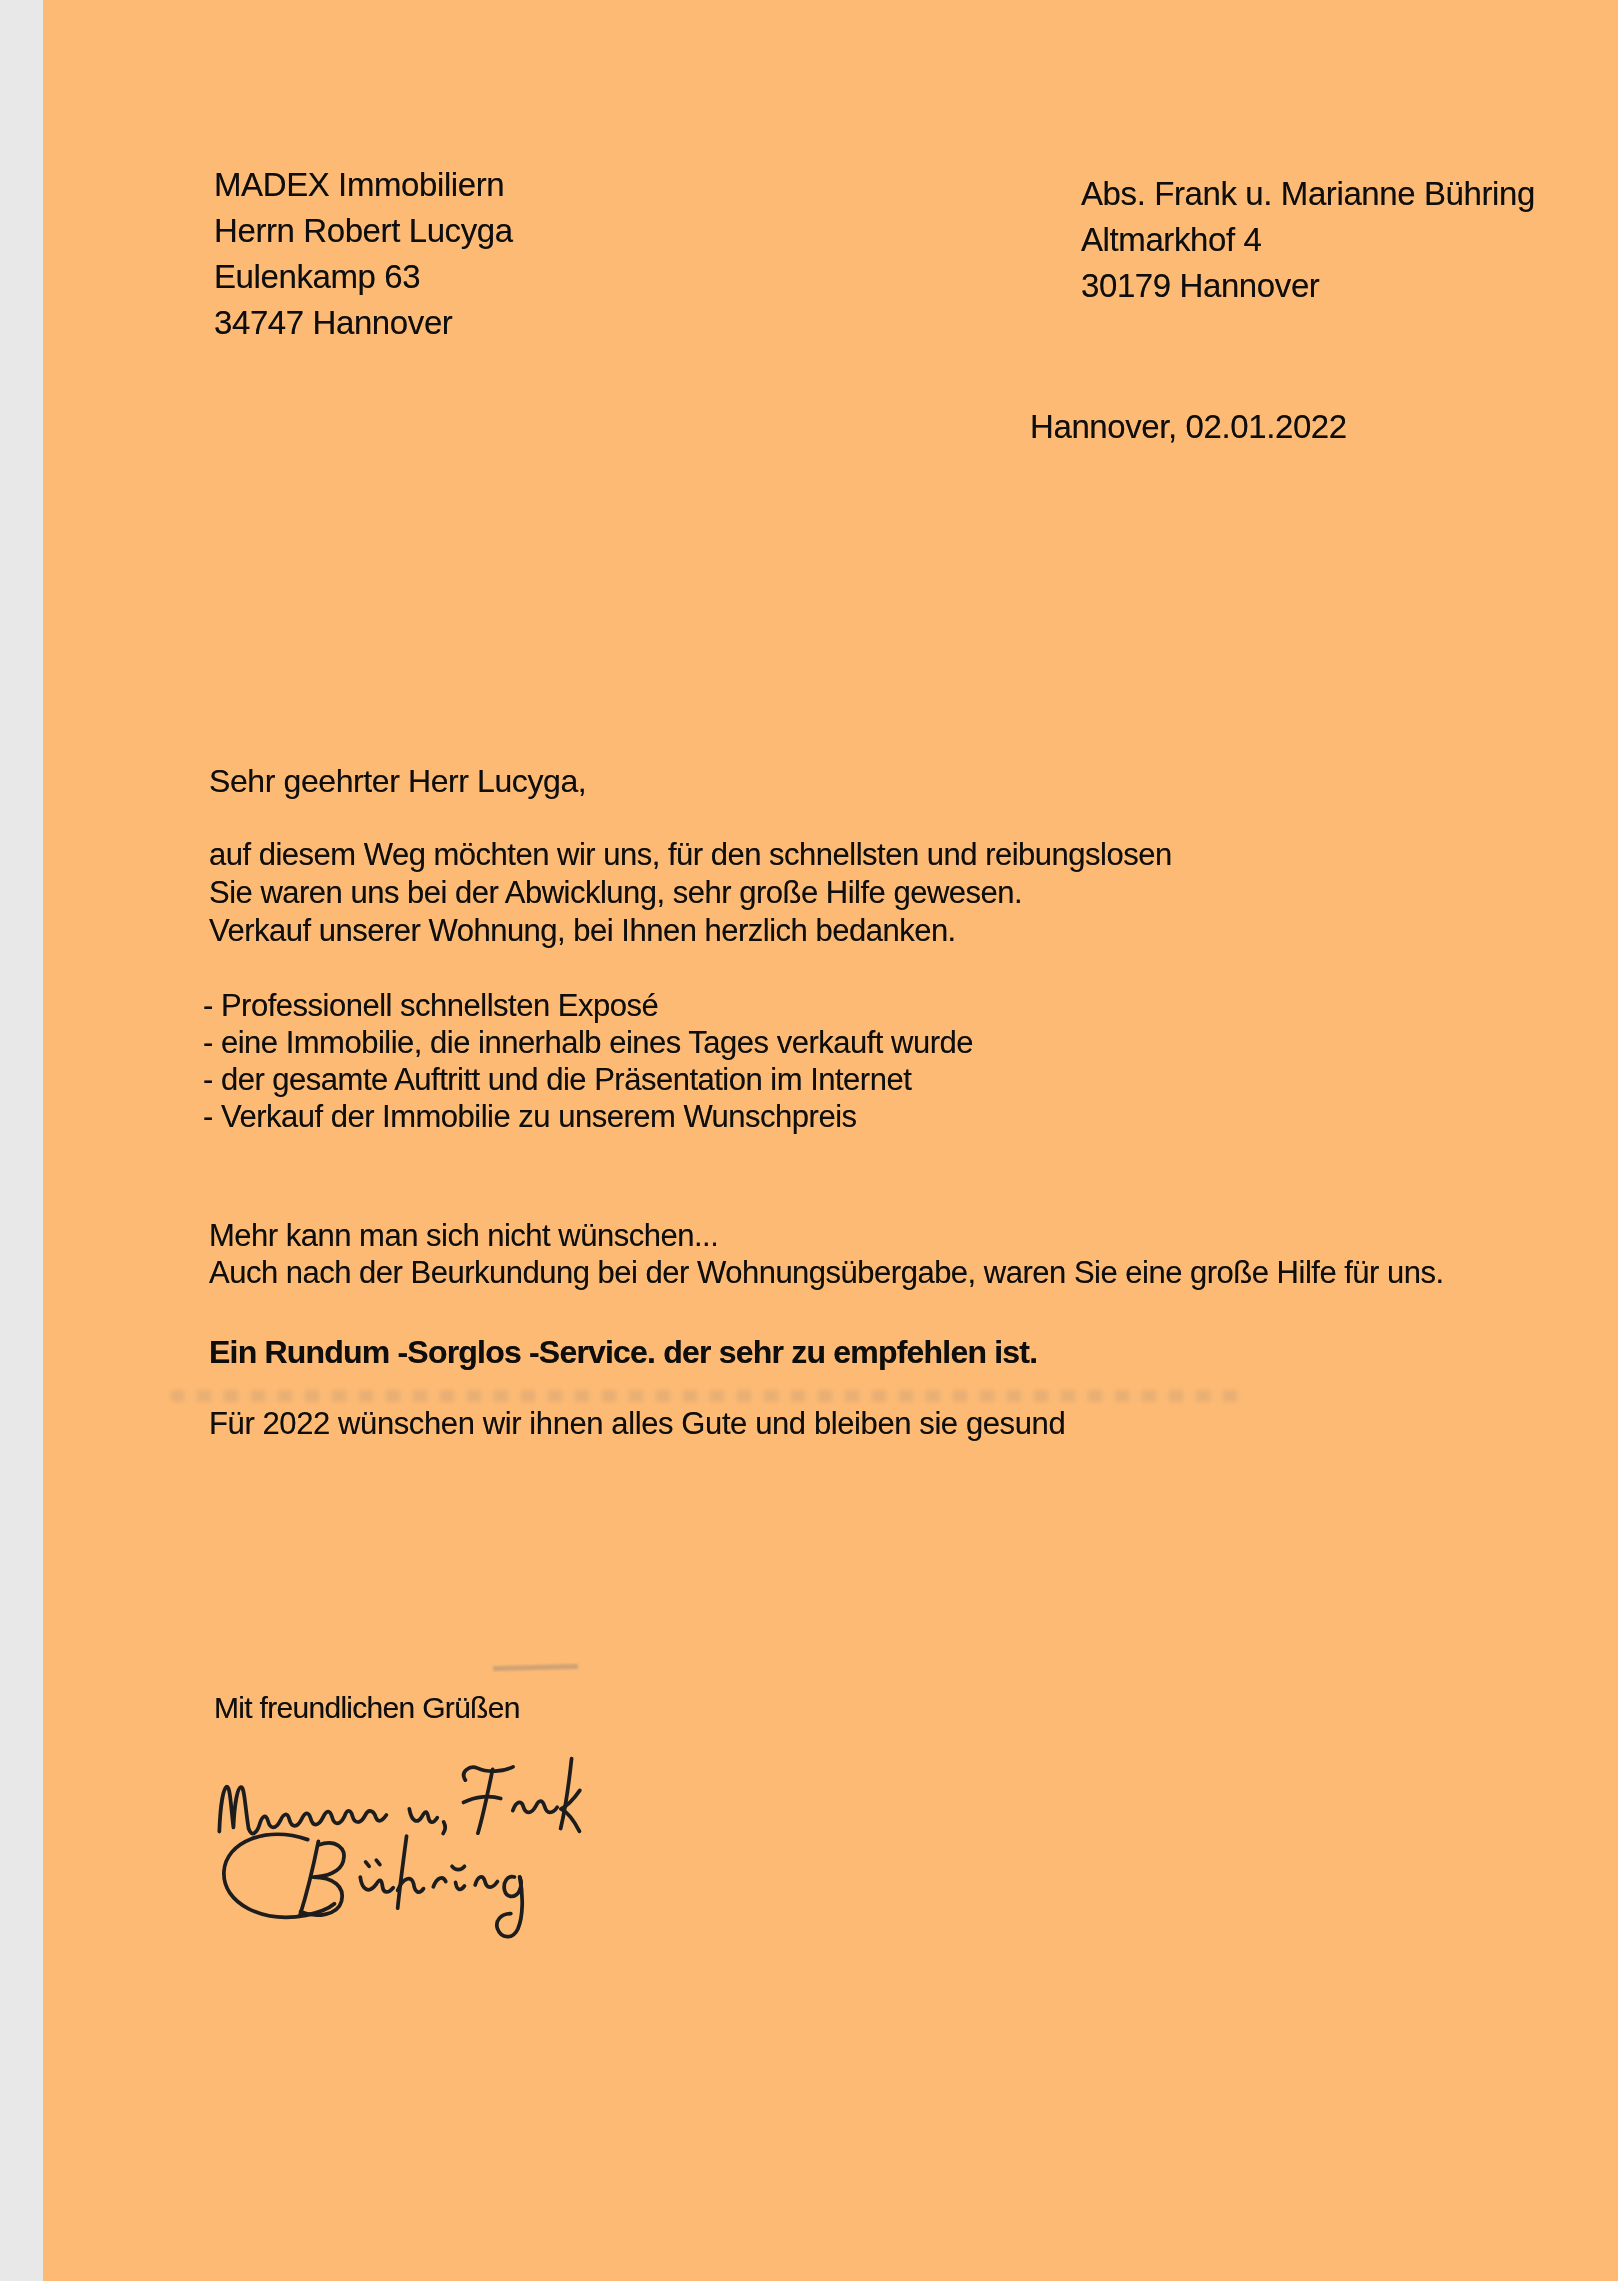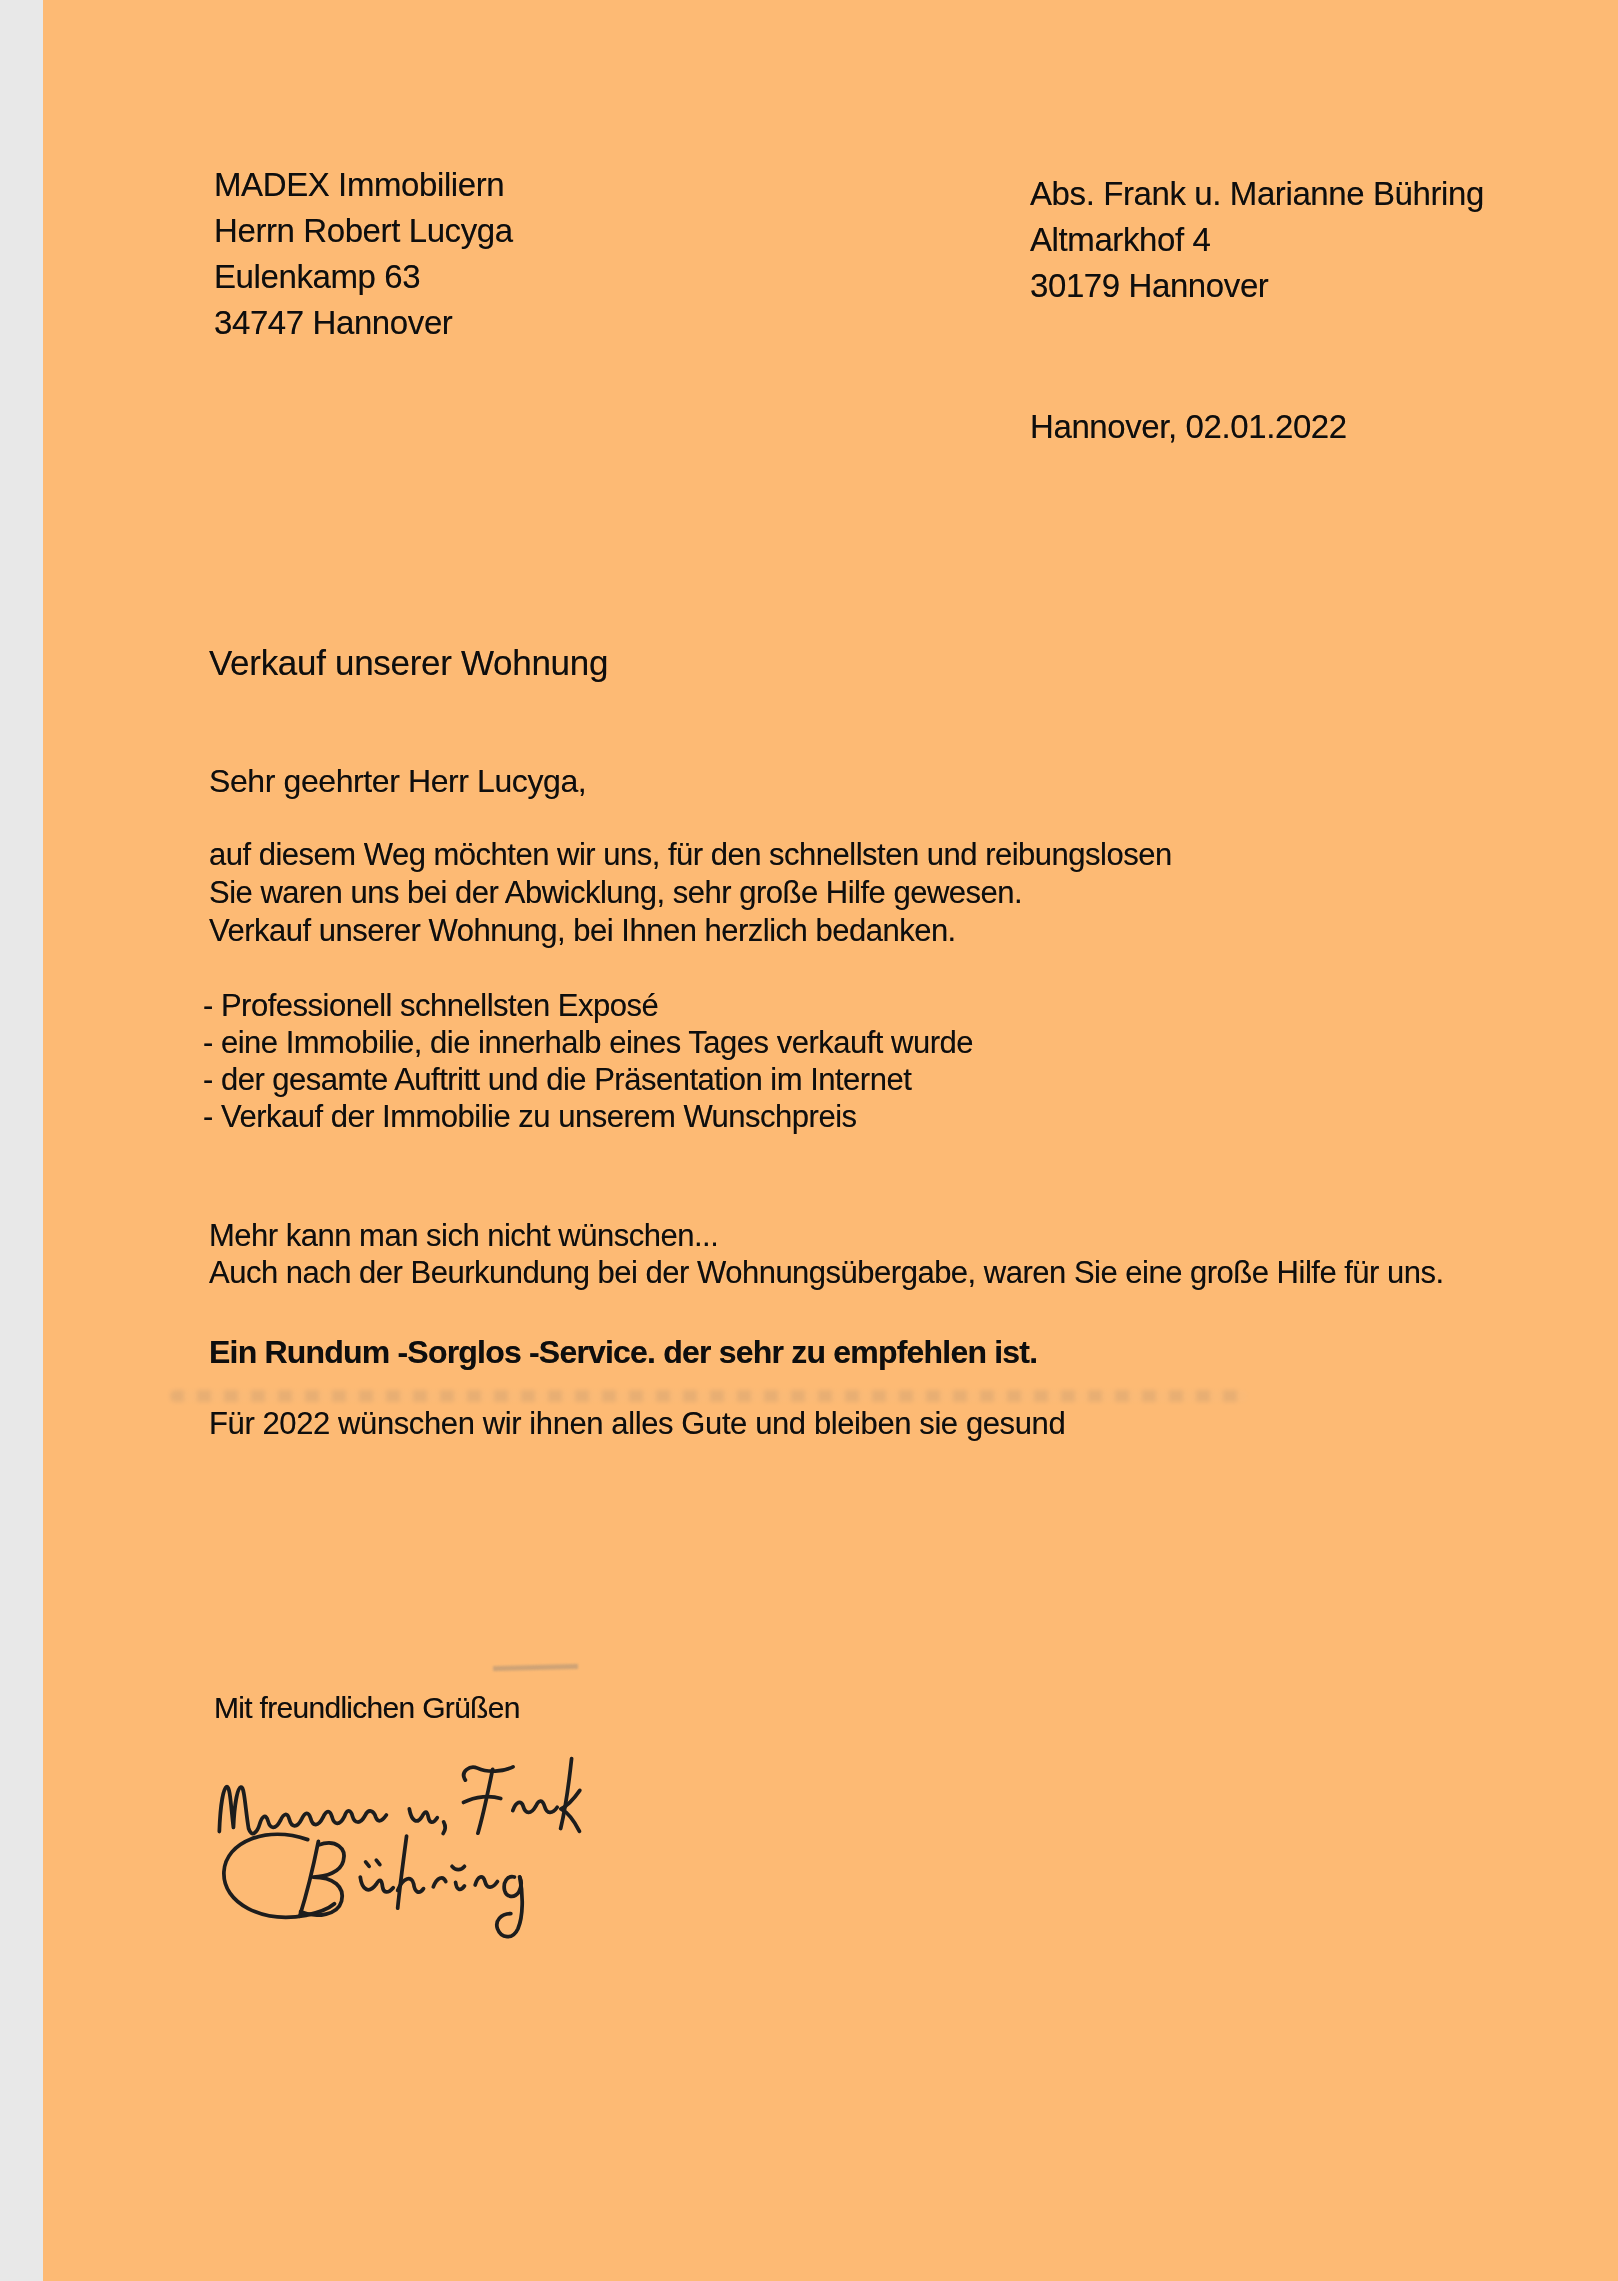--- a/index.html
+++ b/index.html
@@ -18,21 +18,21 @@
     margin-left: 43px;
   }
   
   .page div, .page span {
     text-shadow: 0 0 0.6px rgba(0,0,0,0.45);
   }
   .abs { position: absolute; white-space: nowrap; }
 
   .addr-block { font-size: 33px; line-height: 46px; letter-spacing: -0.4px; }
   .recipient  { left: 171px; top: 162px; }
-  .sender     { left: 987px; top: 171px; }
+  .sender     { left: 1038px; top: 171px; }
   .dateline   { left: 987px; top: 408px; font-size: 33px; letter-spacing: -0.4px; }
 
   .subject    { left: 166px; top: 643px; font-size: 35px; letter-spacing: -0.3px; }
   .salutation { left: 166px; top: 763px; font-size: 32px; letter-spacing: -0.4px; }
 
   .para { font-size: 31px; line-height: 38px; letter-spacing: -0.5px; }
   .para1   { left: 166px; top: 836px; }
   .bullets { left: 160px; top: 987px; line-height: 37px; }
   .para2   { left: 166px; top: 1217px; line-height: 37px; }
 
@@ -94,21 +94,20 @@
   </div>
 
   <div class="abs addr-block sender">
     <div>Abs. Frank u. Marianne Bühring</div>
     <div>Altmarkhof 4</div>
     <div>30179 Hannover</div>
   </div>
 
   <div class="abs dateline">Hannover, 02.01.2022</div>
 
-  <div class="abs subject">Verkauf unserer Wohnung</div>
 
   <div class="abs salutation">Sehr geehrter Herr Lucyga,</div>
 
   <div class="abs para para1">
     <div>auf diesem Weg möchten wir uns, für den schnellsten und reibungslosen</div>
     <div>Sie waren uns bei der Abwicklung, sehr große Hilfe gewesen.</div>
     <div>Verkauf unserer Wohnung, bei Ihnen herzlich bedanken.</div>
   </div>
 
   <div class="abs para bullets">

